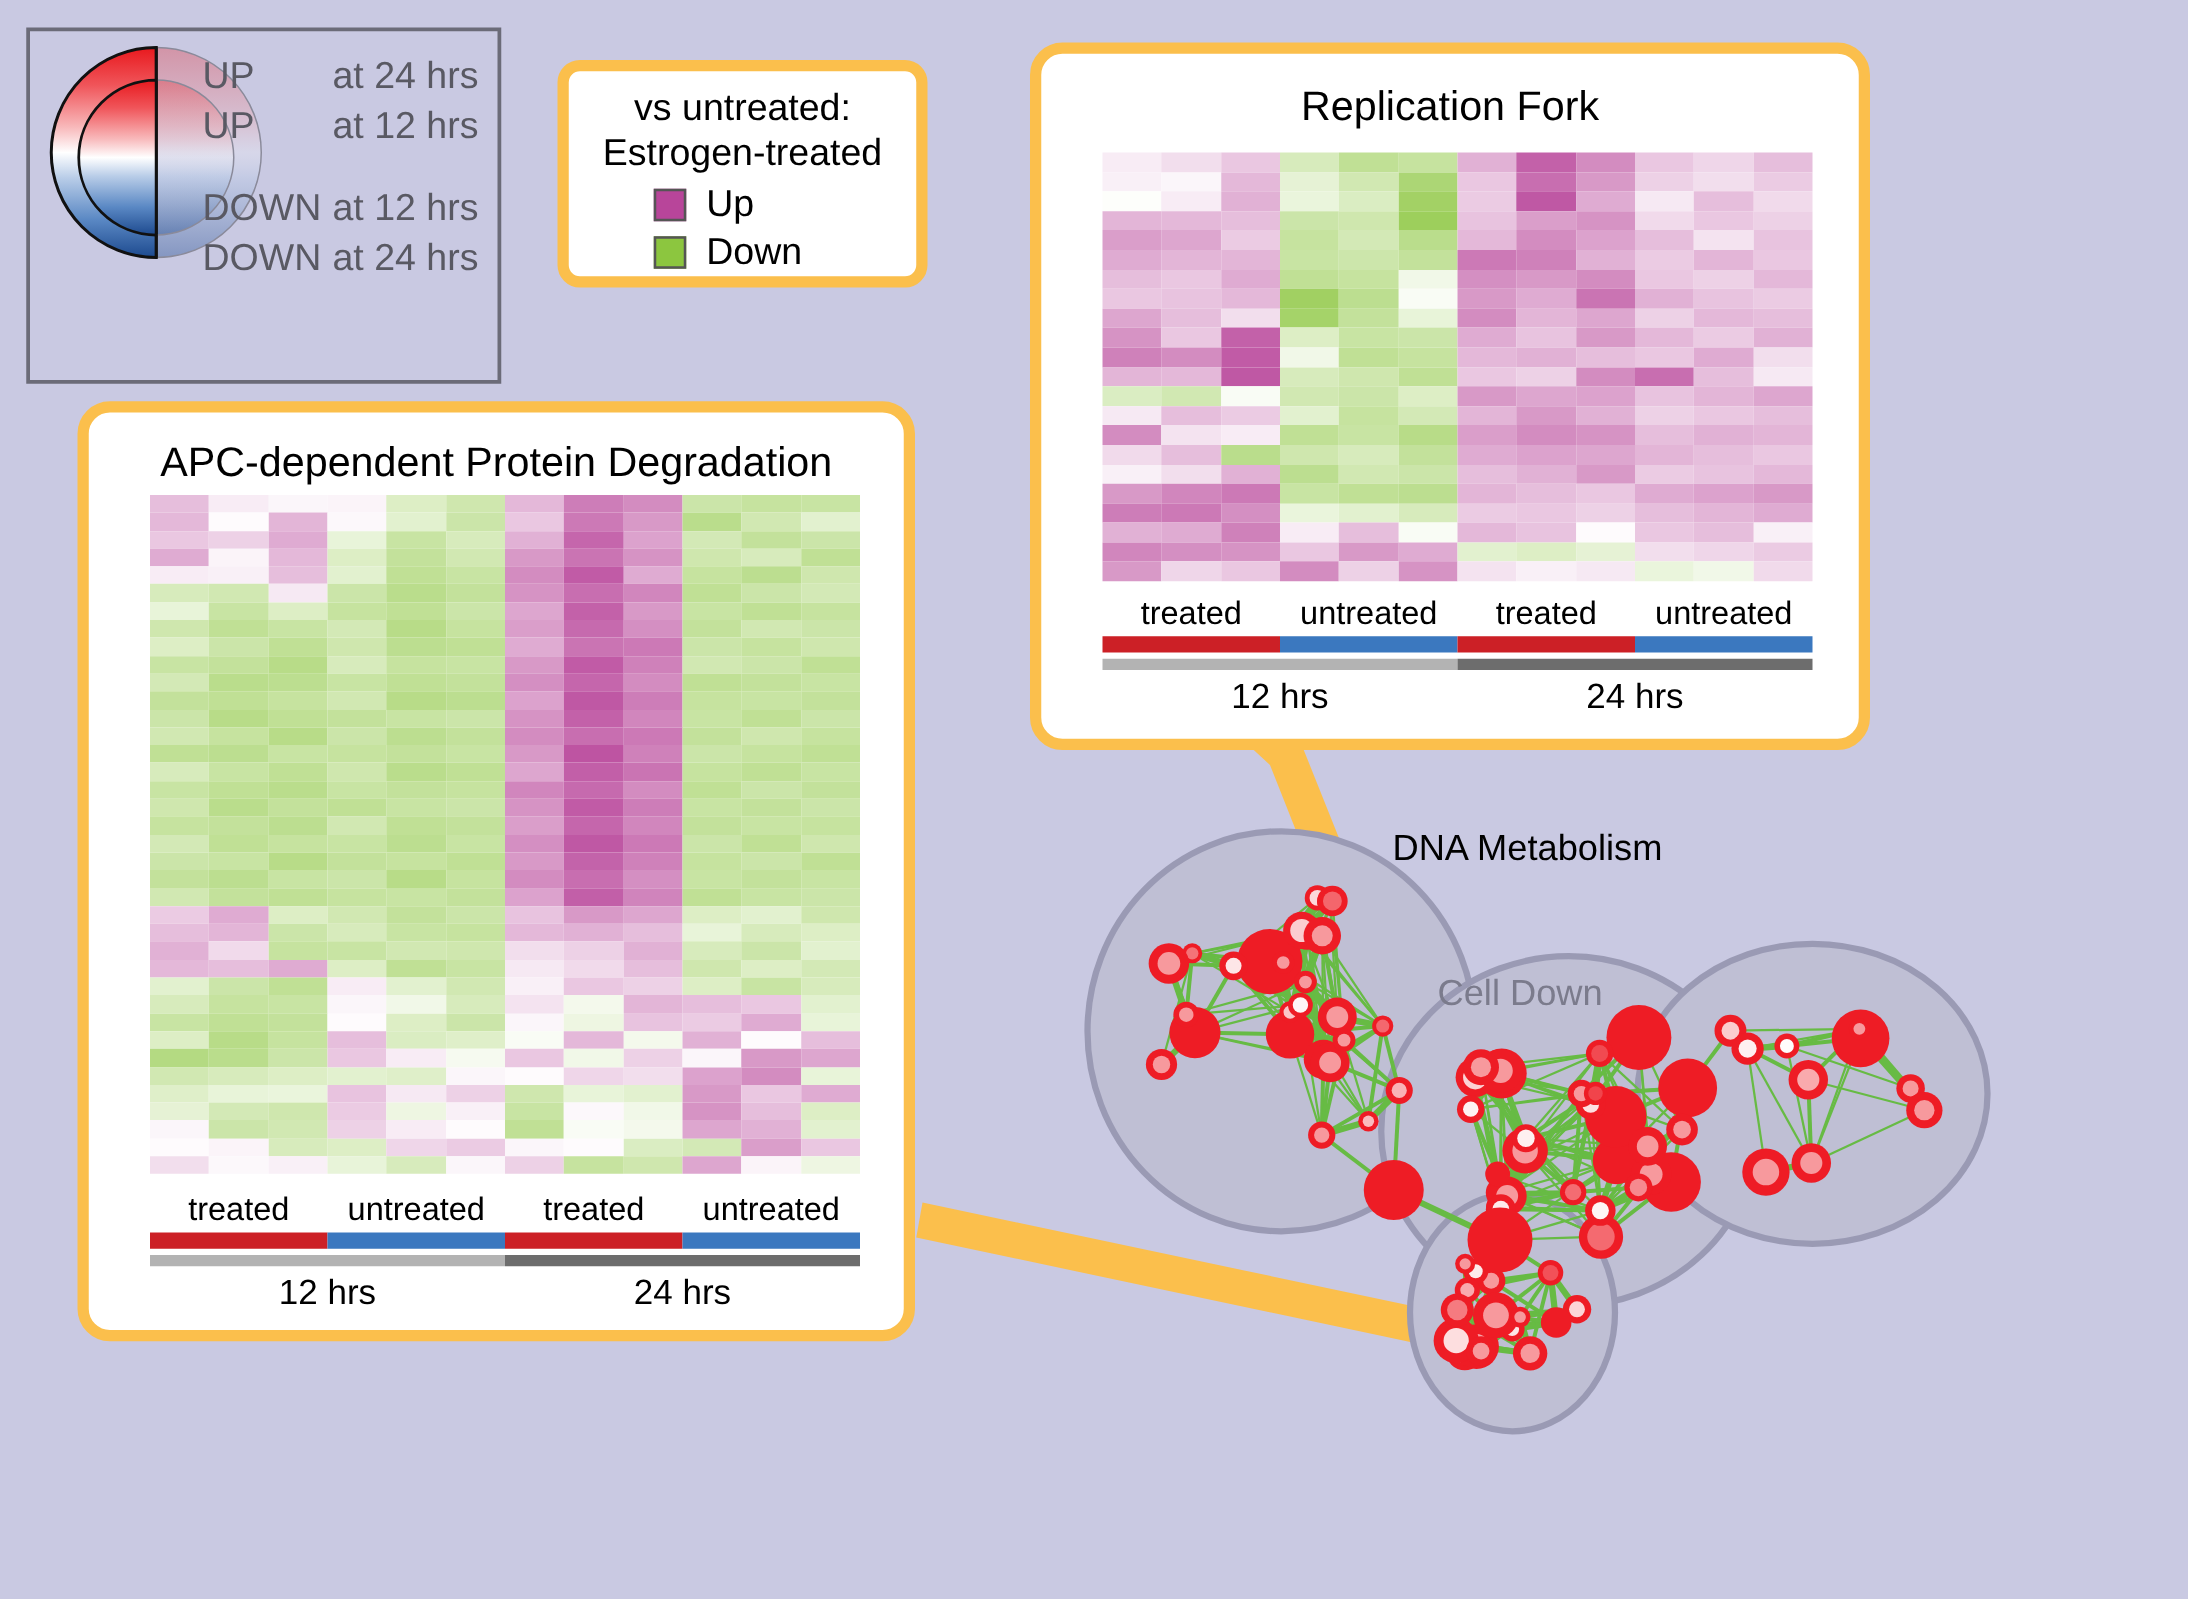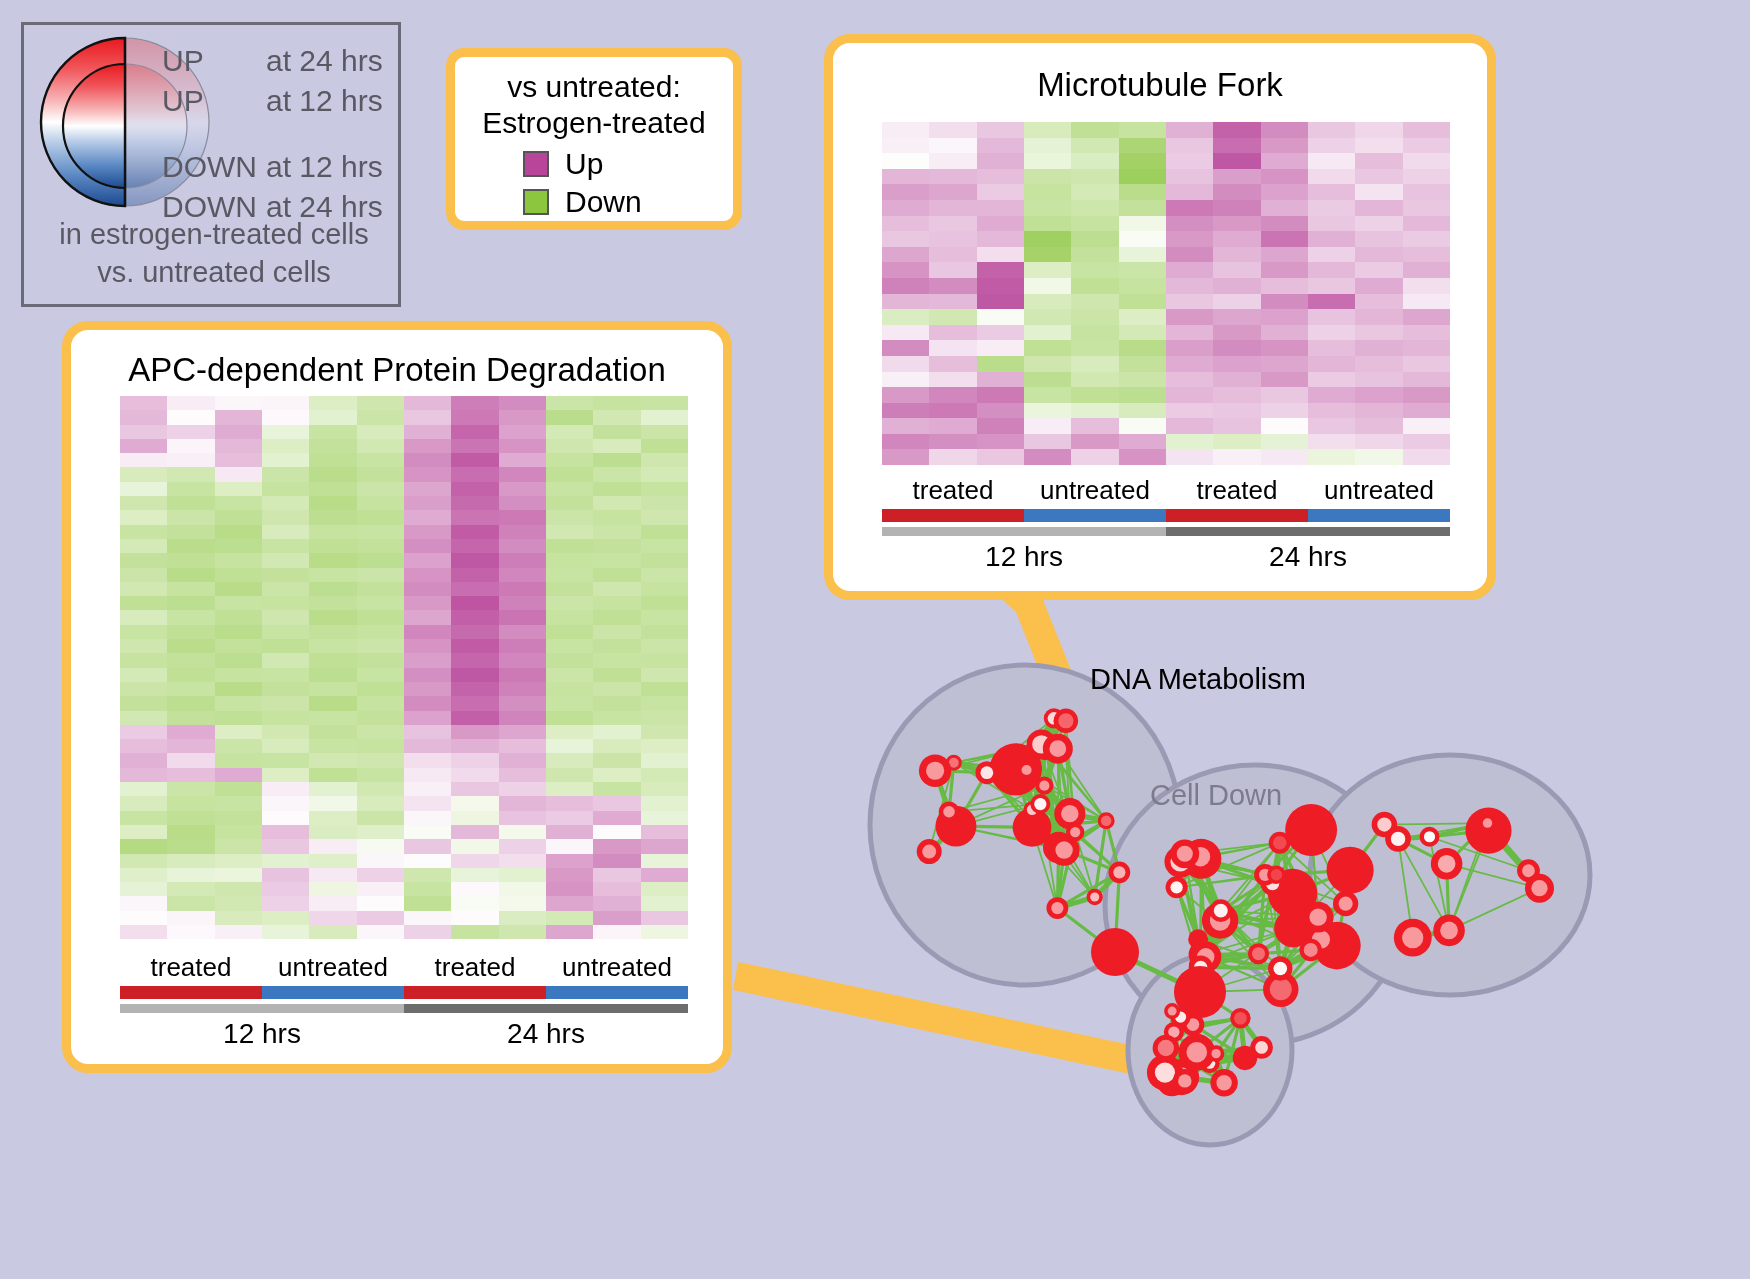--- a/index.html
+++ b/index.html
@@ -58,21 +58,21 @@
   .sl-labels span{ text-align:center; font-size:26px; line-height:34px; color:#000; }
   .sl-bars{ display:grid; grid-template-columns:repeat(4,1fr); height:13px; margin-top:2px; }
   .sl-time-bars{ display:grid; grid-template-columns:repeat(2,1fr); height:9px; margin-top:5px; }
   .sl-times{ display:grid; grid-template-columns:repeat(2,1fr); margin-top:2px; }
   .sl-times span{ text-align:center; font-size:28px; line-height:38px; color:#000; }
 
   
   #network{ position:absolute; left:790px; top:600px; width:960px; height:679px; }
   #network svg{ position:absolute; left:0; top:0; }
   .net-label{ position:absolute; font-size:29px; line-height:34px; white-space:pre-line; }
-  #lbl-dna{ left:300px; top:62px; color:#000; }
+  #lbl-dna{ left:324px; top:62px; color:#000; }
   #lbl-cellcycle{ left:360px; top:178px; color:#7b7b8c; }
   #lbl-micro{ left:590px; top:374px; color:#7b7b8c; }
   #lbl-ubiq{ left:58px; top:440px; color:#000; }
 
   
   #connectors{ position:absolute; left:0; top:0; width:1750px; height:1279px;
                pointer-events:none; }
 </style>
 </head>
 <body>
@@ -118,45 +118,41 @@
       <div class="key-row" style="margin-top:26px">
         <span class="k-state">DOWN</span>
         <span class="k-time">at 12 hrs</span>
       </div>
       <div class="key-row">
         <span class="k-state">DOWN</span>
         <span class="k-time">at 24 hrs</span>
       </div>
     </div>
 
-    <div class="key-caption">
-      <div>in estrogen-treated cells</div>
-      <div>vs. untreated cells</div>
-    </div>
   </div>
 
   <div id="legend-box">
     <div class="lg-title">
       <div>vs untreated:</div>
       <div>Estrogen-treated</div>
     </div>
     <div class="lg-items">
       <div class="lg-item">
         <span class="lg-swatch" style="background:#b8459a"></span>
         <span class="lg-label">Up</span>
       </div>
       <div class="lg-item">
         <span class="lg-swatch" style="background:#8cc63f"></span>
         <span class="lg-label">Down</span>
       </div>
     </div>
   </div>
 
   <div class="panel" id="panel-replication">
-    <div class="panel-title">Microtubule Fork</div>
+    <div class="panel-title">Replication Fork</div>
     <div class="heatmap" id="hm-replication" style="grid-template-columns: repeat(12, 1fr); grid-auto-rows: 15.6px;">
         <div class="hm-cell" style="background: rgb(248, 236, 245);"></div>
         <div class="hm-cell" style="background: rgb(242, 222, 237);"></div>
         <div class="hm-cell" style="background: rgb(234, 199, 225);"></div>
         <div class="hm-cell" style="background: rgb(215, 235, 188);"></div>
         <div class="hm-cell" style="background: rgb(192, 224, 149);"></div>
         <div class="hm-cell" style="background: rgb(198, 227, 159);"></div>
         <div class="hm-cell" style="background: rgb(225, 177, 213);"></div>
         <div class="hm-cell" style="background: rgb(195, 97, 169);"></div>
         <div class="hm-cell" style="background: rgb(211, 140, 192);"></div>

